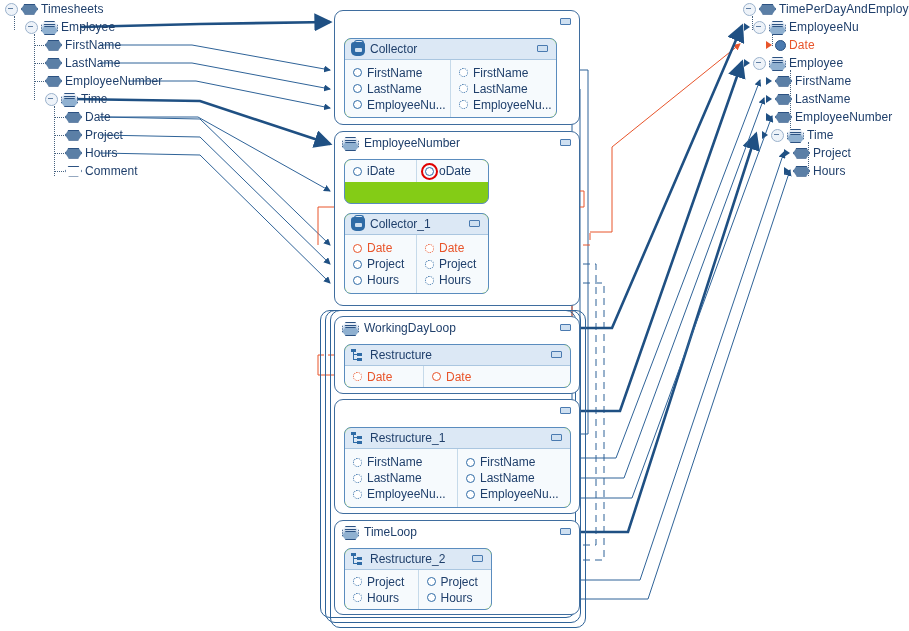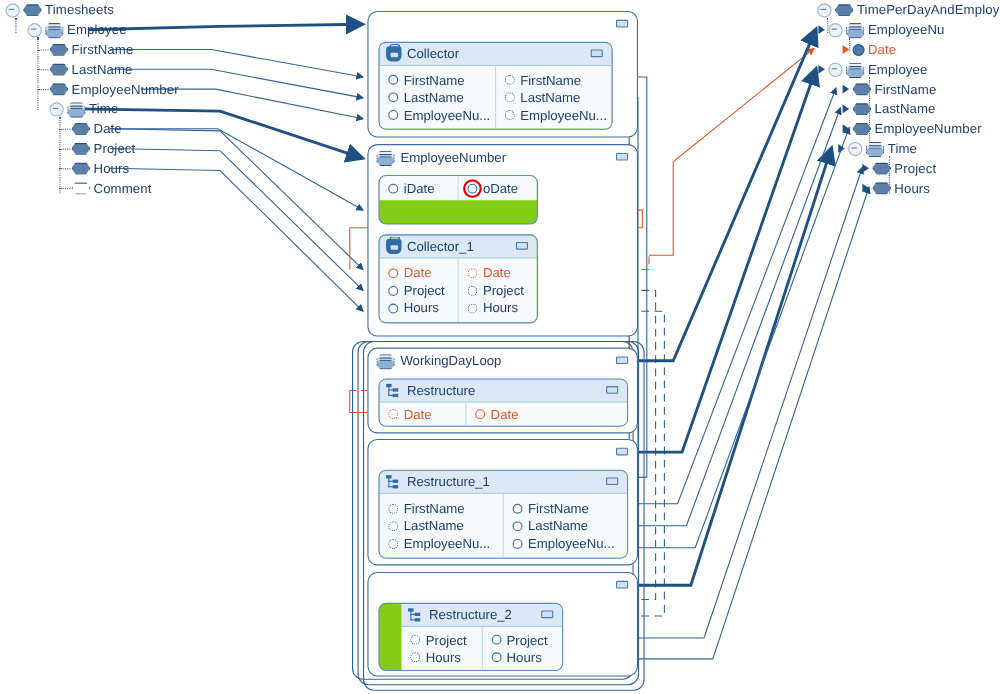--- a/index.html
+++ b/index.html
@@ -348,23 +348,31 @@
           </div>
         <div class="port">
             <span class="po"></span>
             <span>EmployeeNu...</span>
           </div>
       </div>
     </div>
   </div>
 
   <div class="loopbox" style="left:334px;top:520px;width:244px;height:93px;">
+    <div class="title">
+      <span class="stack">
+          <i></i>
+          <i></i>
+          <i></i>
+        </span>
+      <span>TimeLoop</span>
+    </div>
     <div class="minus"></div>
   </div>
-  <div class="fnbox" style="left:344px;top:548px;width:146px;height:60px;padding-left:20px;">
+  <div class="fnbox" style="left:344px;top:548px;width:146px;height:60px;">
     <div class="hd">
       <span class="ic ic-restr">
           <span class="a"></span>
           <span class="b"></span>
           <span class="c"></span>
         </span>
       <span>Restructure_2</span>
       <span class="minus small"></span>
     </div>
     <div class="body">

